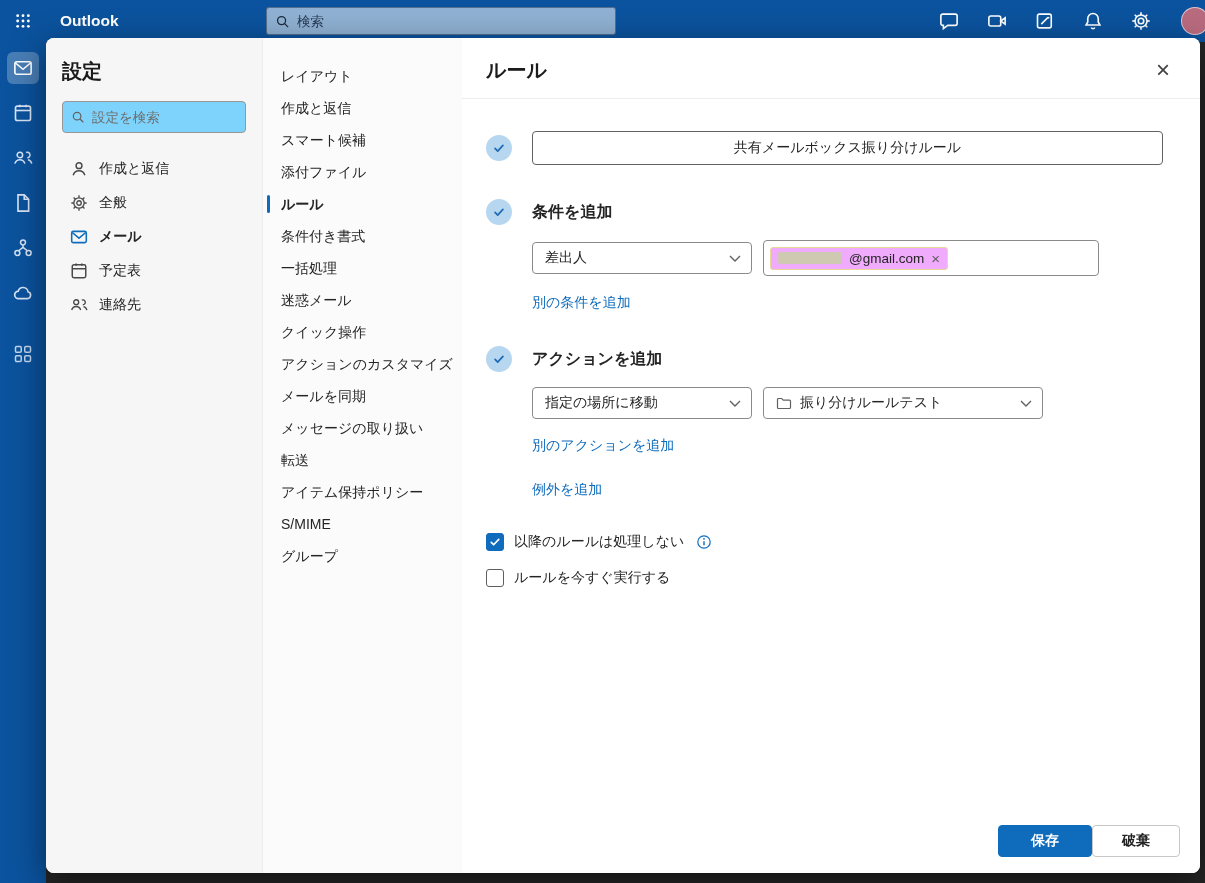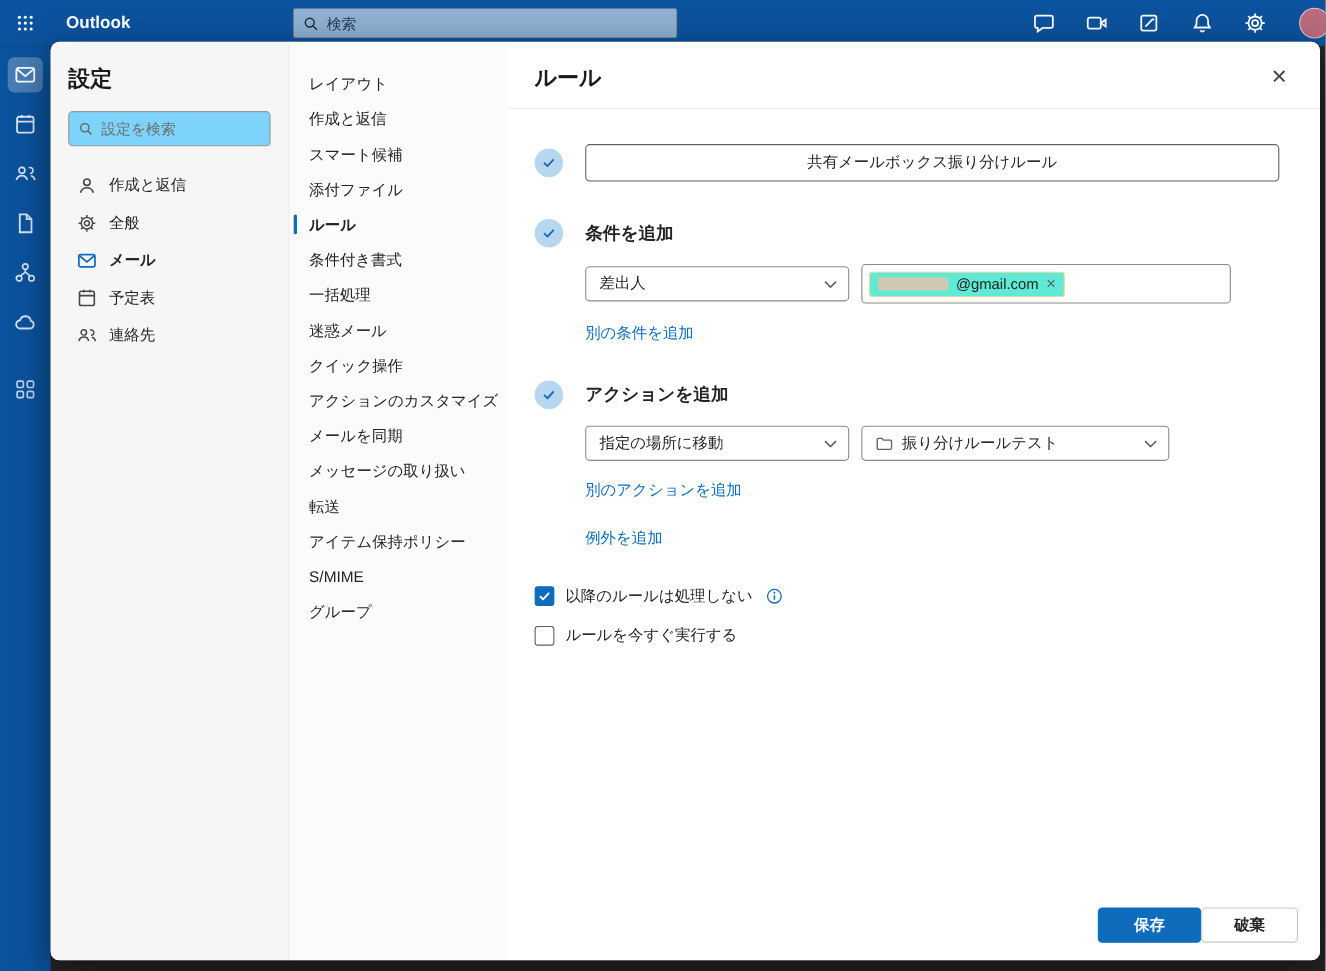--- a/index.html
+++ b/index.html
@@ -121,34 +121,34 @@
 
   .rule-name-input {
     width:631px; height:34px; border:1px solid #616161; border-radius:4px;
     padding:0 11px; font-size:14px; font-family:inherit; color:#242424; outline:none;text-align:center;
   }
 
   .step-body { margin-left:46px; }
   .section { margin-top:34px; }
   .control-row { display:flex; align-items:center; gap:11px; margin-top:15px; }
   .dropdown {
-    width:240px; height:32px; border:1px solid #8a8a8a; border-radius:4px; background:#fff;
+    width:220px; height:32px; border:1px solid #8a8a8a; border-radius:4px; background:#fff;
     display:flex; align-items:center; justify-content:space-between; padding:0 10px 0 12px;
     font-size:14px; color:#242424; cursor:pointer;
   }
   .dropdown .chev { width:12px; height:7px; color:#616161; flex:none; }
   .folder-dd { width:280px; justify-content:flex-start; gap:8px; }
   .folder-dd .folder-ic { width:16px; height:16px; color:#616161; flex:none; }
   .folder-dd .dd-label { flex:1; }
   .value-box {
     width:336px; height:36px; border:1px solid #8a8a8a; border-radius:4px; background:#fff;
     display:flex; align-items:center; padding:0 6px; cursor:text;
   }
   .chip {
-    background:#5eead4; border:1px solid #e9d89a; border-radius:3px;
+    background:#f0abfc; border:1px solid #e9d89a; border-radius:3px;
     display:inline-flex; align-items:center; gap:7px; padding:3px 7px; font-size:13.5px; color:#242424;
   }
   .chip .redacted { width:64px; height:12px; background:#cfc9b2; border-radius:2px; }
   .chip .chip-x { font-size:15px; color:#5f5f5f; cursor:pointer; line-height:1; }
 
   .link { display:inline-block; color:#0f6cbd; font-size:14px; cursor:pointer; }
   .mt18 { margin-top:18px; }
   .mt26 { margin-top:26px; }
 
   .option-row { display:flex; align-items:center; gap:10px; margin-top:18px; }

